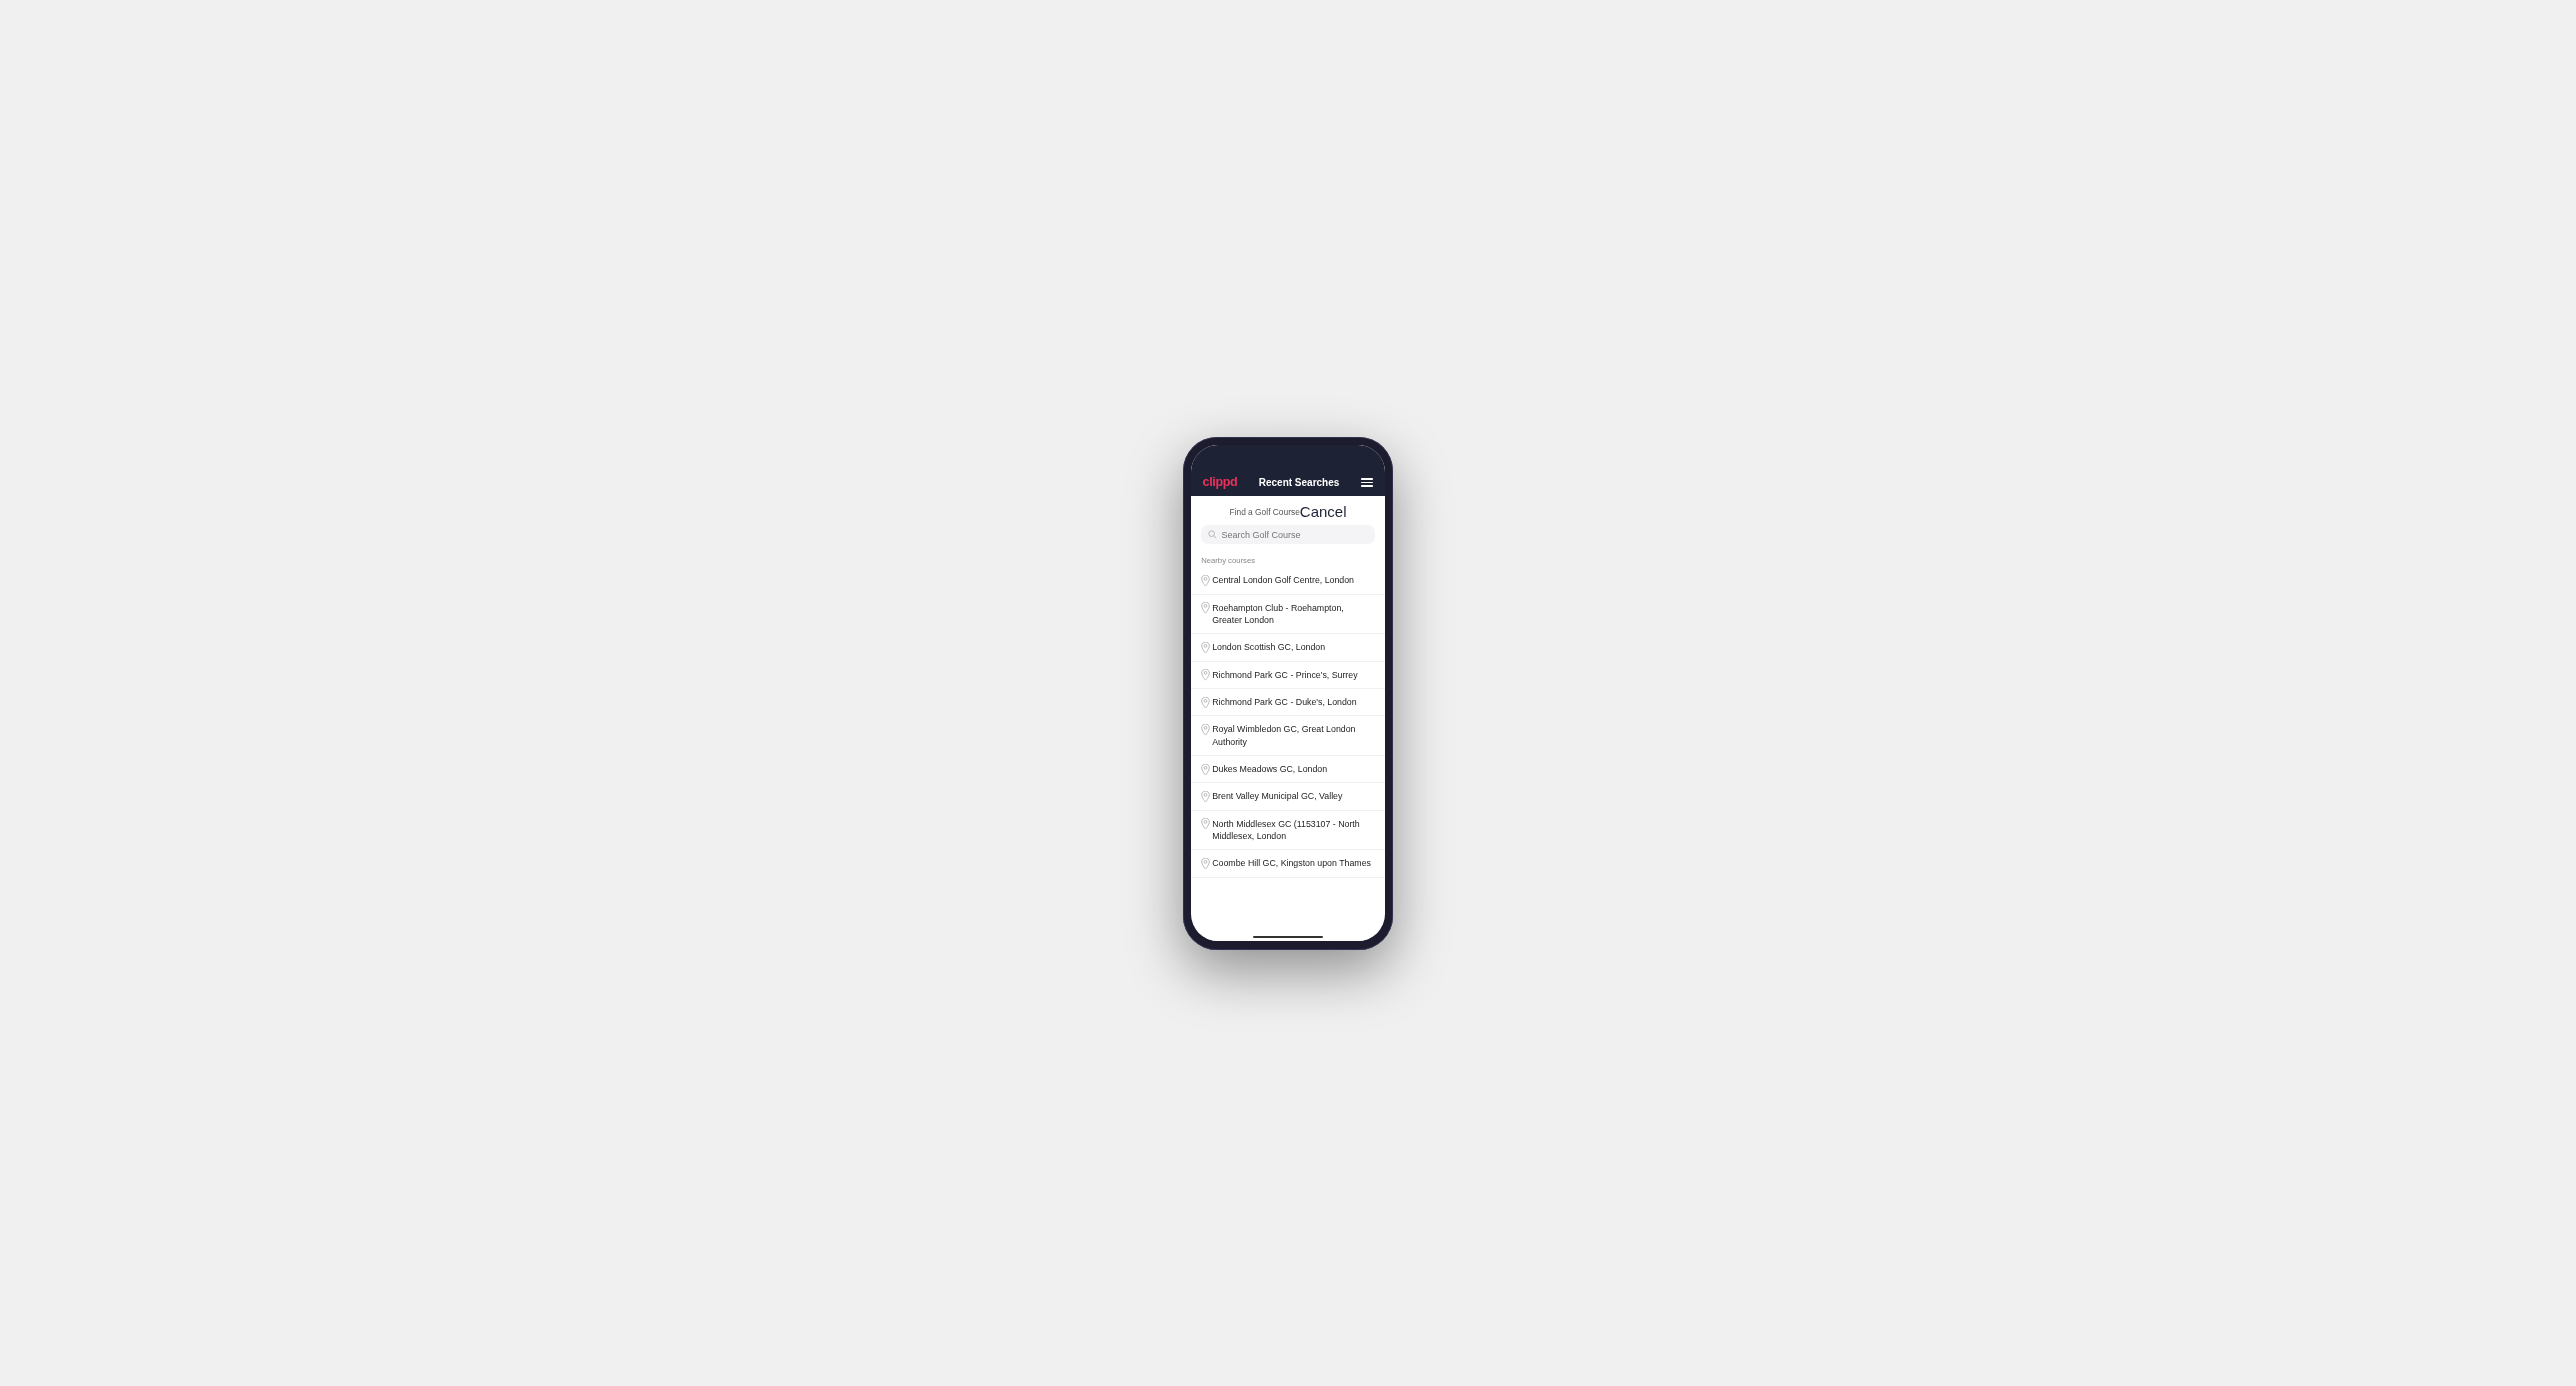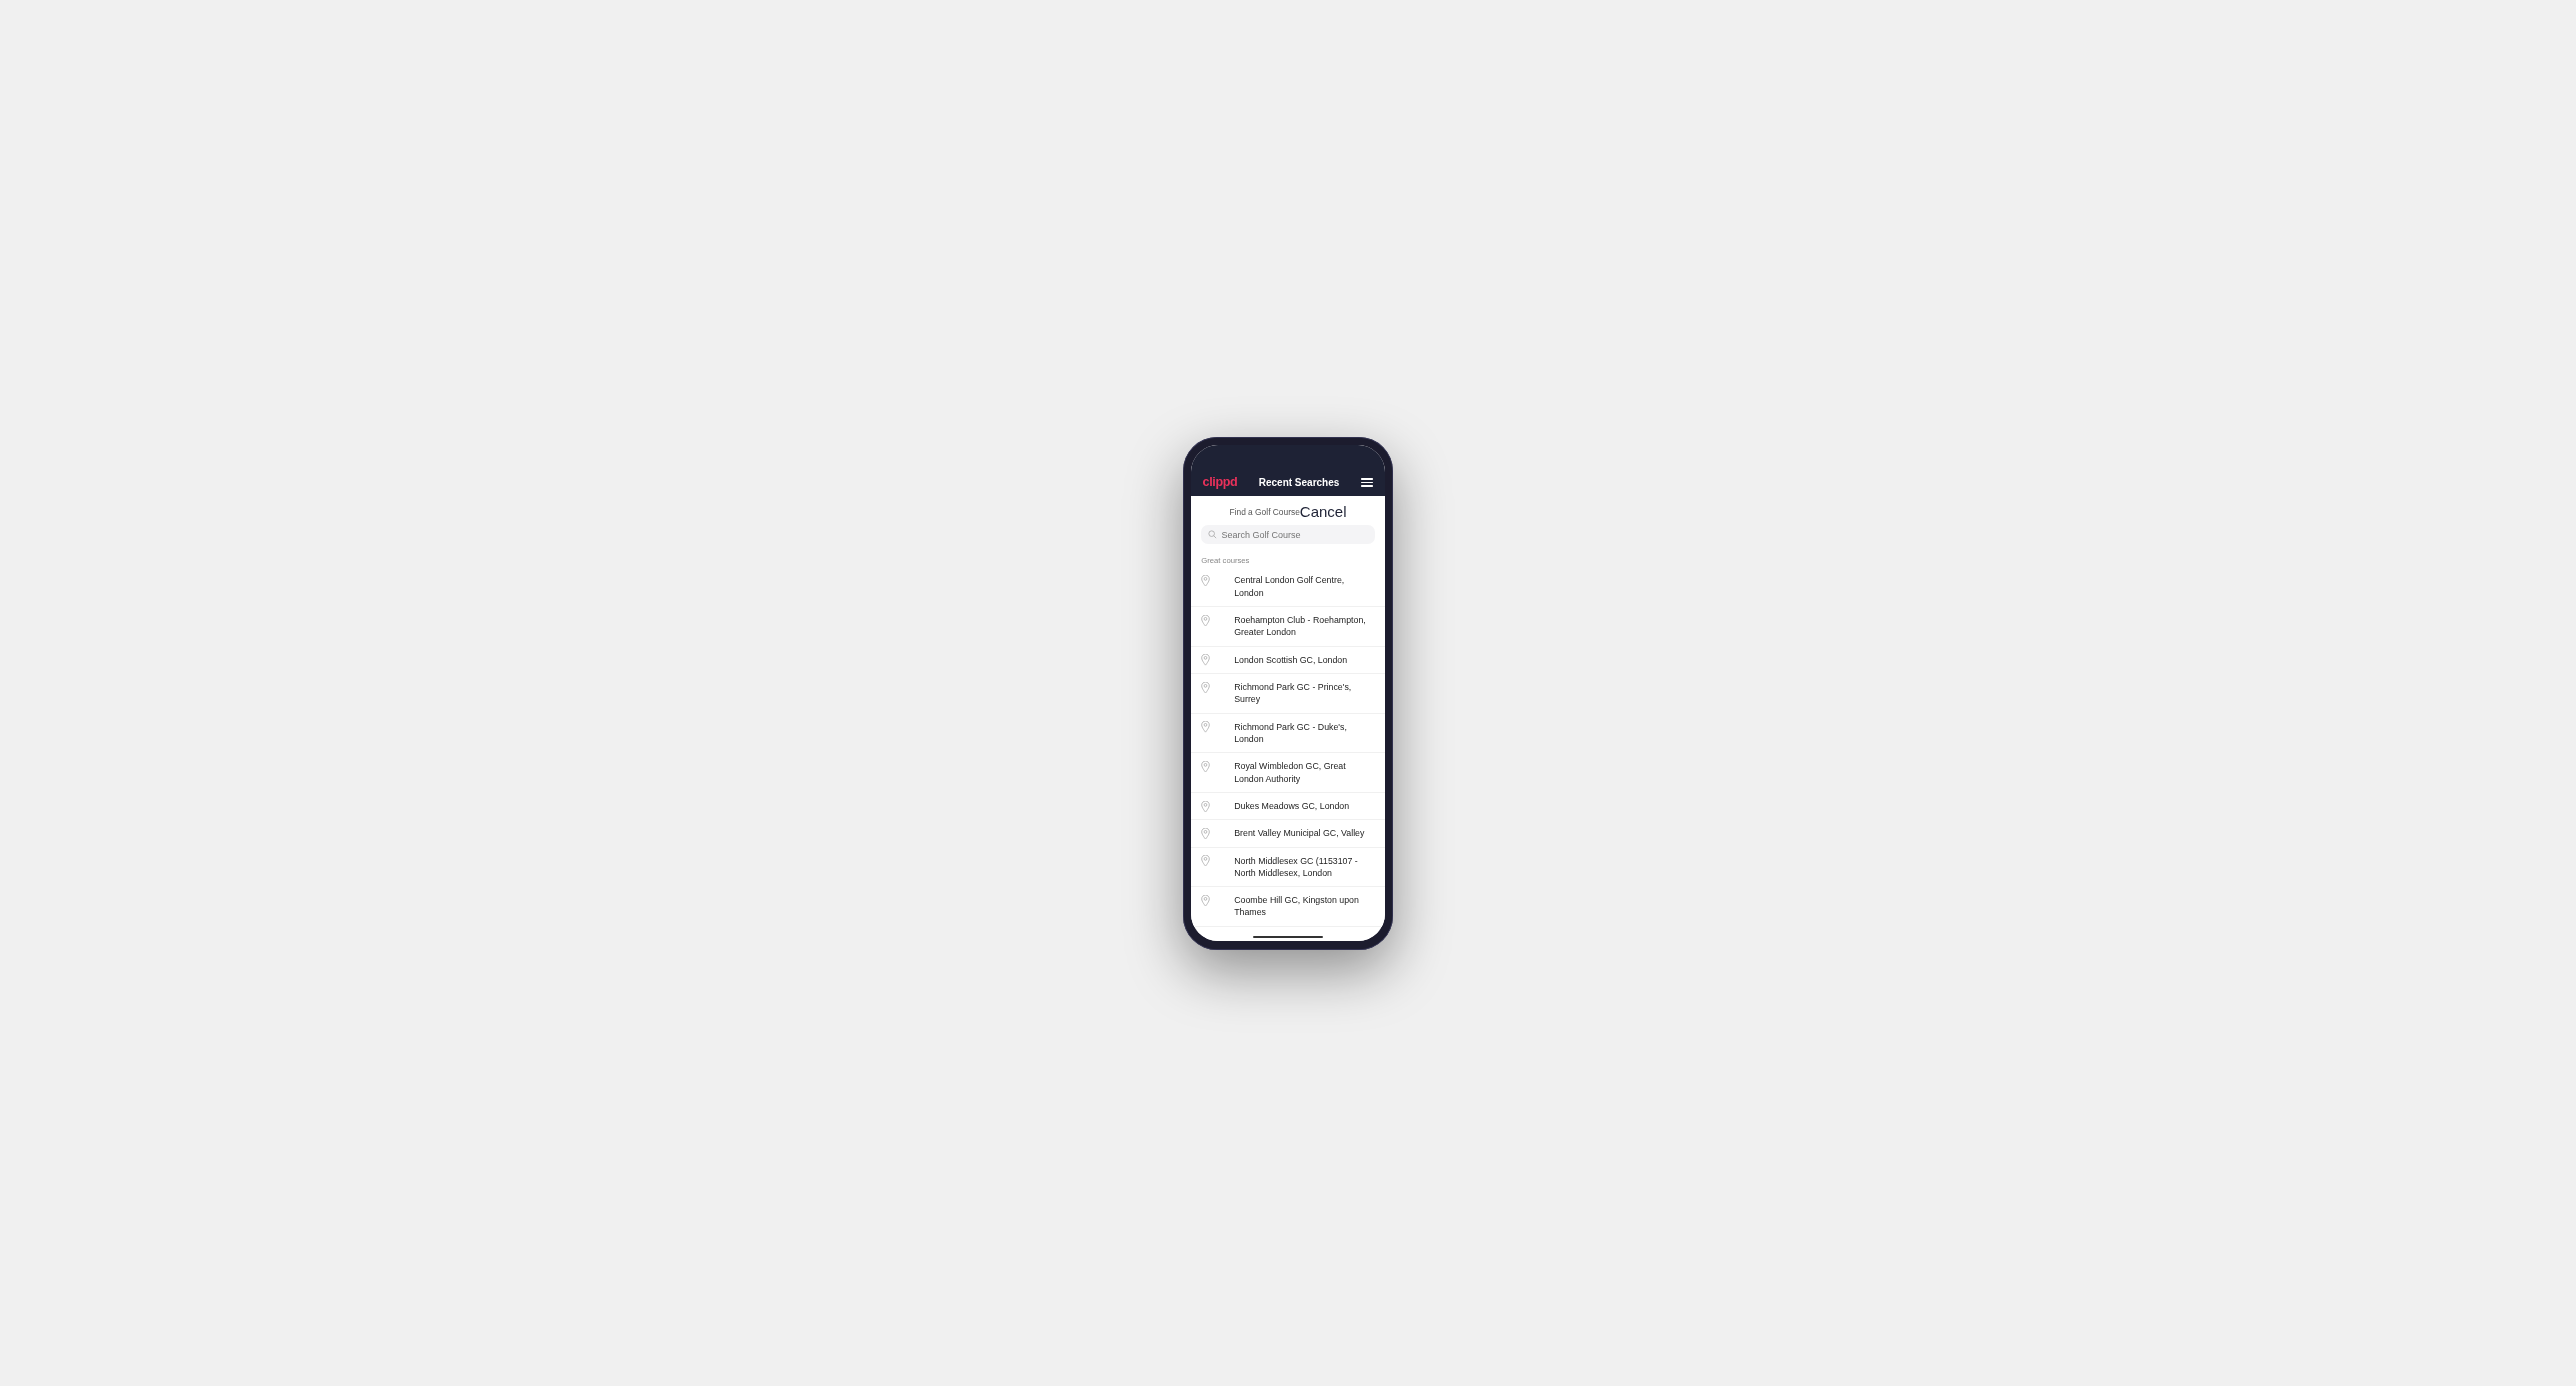--- a/index.html
+++ b/index.html
@@ -150,21 +150,21 @@
       background: #fff;
     }
 
     .course-item {
       display: flex;
       align-items: flex-start;
       padding: 7px 9.8px;
       border-bottom: 0.7px solid #f0f0f0;
       background: #fff;
       cursor: pointer;
-      gap: 24px;
+      gap: 2px;
     }
 
     .pin-icon {
       flex-shrink: 0;
       margin-top: 0.7px;
     }
 
     .course-name {
       font-size: 8.8px;
       color: #222;
@@ -216,21 +216,21 @@
       <div class="search-input-wrap">
         <svg class="search-icon-svg" viewBox="0 0 16 16" fill="none">
           <circle cx="6.5" cy="6.5" r="5" stroke="#aaa" stroke-width="1.5"></circle>
           <line x1="10.5" y1="10.5" x2="14" y2="14" stroke="#aaa" stroke-width="1.5" stroke-linecap="round"></line>
         </svg>
         <input class="search-input" type="text" placeholder="Search Golf Course" style="">
       </div>
     </div>
 
     <div class="courses-section">
-      <div class="section-label">Great courses</div>
+      <div class="section-label">Nearby courses</div>
 
       <div id="course-list">
           <div class="course-item">
       <svg class="pin-icon" width="9" height="11.2" viewBox="0 0 13 16" fill="none">
         <path d="M6.5 0C3.464 0 1 2.464 1 5.5c0 4 5.5 10.5 5.5 10.5S12 9.5 12 5.5C12 2.464 9.536 0 6.5 0zm0 7.5a2 2 0 1 1 0-4 2 2 0 0 1 0 4z" fill="none" stroke="#aaa" stroke-width="1.2"></path>
       </svg>
       <span class="course-name">Central London Golf Centre, London</span>
     </div>
           <div class="course-item">
       <svg class="pin-icon" width="9" height="11.2" viewBox="0 0 13 16" fill="none">

